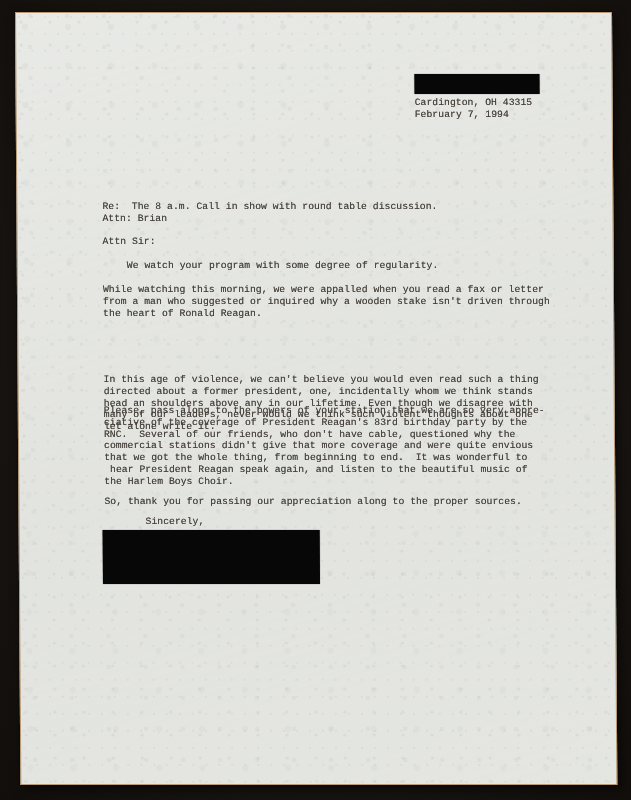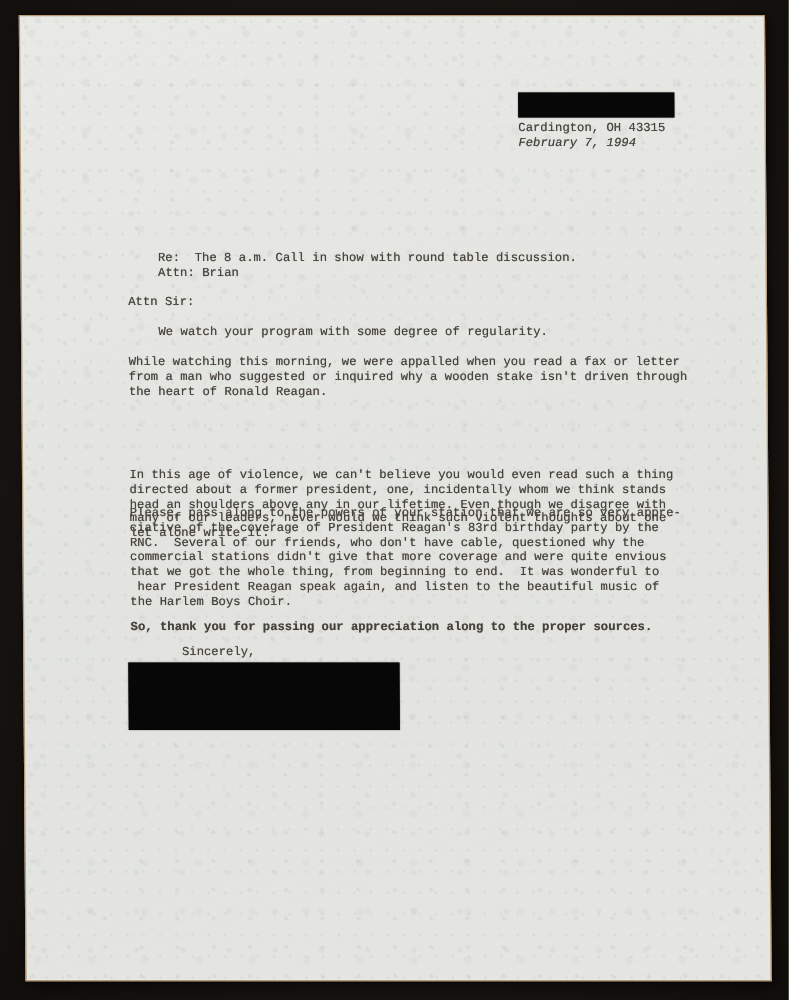--- a/index.html
+++ b/index.html
@@ -47,30 +47,30 @@
   }
   .redaction {
     position: absolute;
     background: #070707;
     box-shadow: 0 0 1px rgba(0,0,0,0.8);
   }
   .bar-sender { left: 398px; top: 61px;  width: 125px; height: 20px; }
   .box-signature { left: 83px; top: 517px; width: 217px; height: 54px; }
 
   .sender-city { left: 398px; top: 84px; }
-  .sender-date { left: 398px; top: 96px; font-style: italic; }
+  .sender-date { left: 398px; top: 96px; }
 
   .recipient   { left: 85px; top: 124px; }
-  .re-block    { left: 85px; top: 188px; margin-left: 24px; }
+  .re-block    { left: 85px; top: 188px; }
   .salutation  { left: 85px; top: 223px; }
   .para-1      { left: 85px; top: 247px; margin-left: 24px; }
   .para-2      { left: 85px; top: 271px; }
   .para-3      { left: 85px; top: 317px; margin-top: 44px; }
   .para-4      { left: 85px; top: 392px; }
-  .para-5      { left: 85px; top: 483px; font-weight: bold; }
+  .para-5      { left: 85px; top: 483px; }
   .signoff     { left: 85px; top: 503px; margin-left: 41px; }
 </style>
 </head>
 <body>
 
 <div class="scan-bg">
   <div class="paper">
 
     <div class="redaction bar-sender"></div>
 

